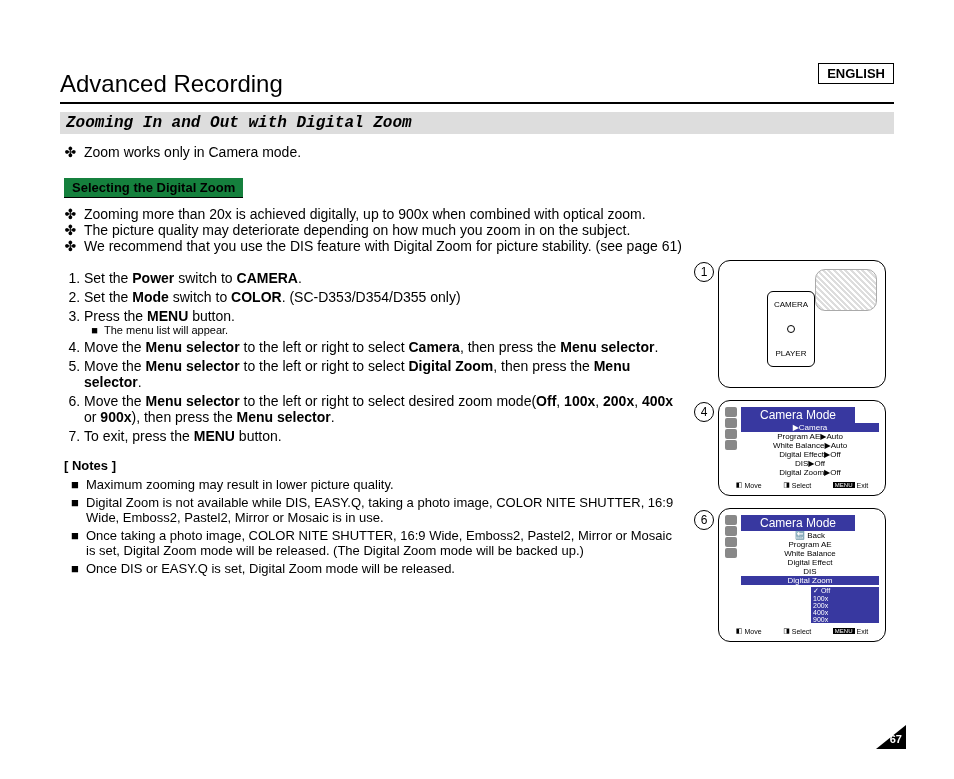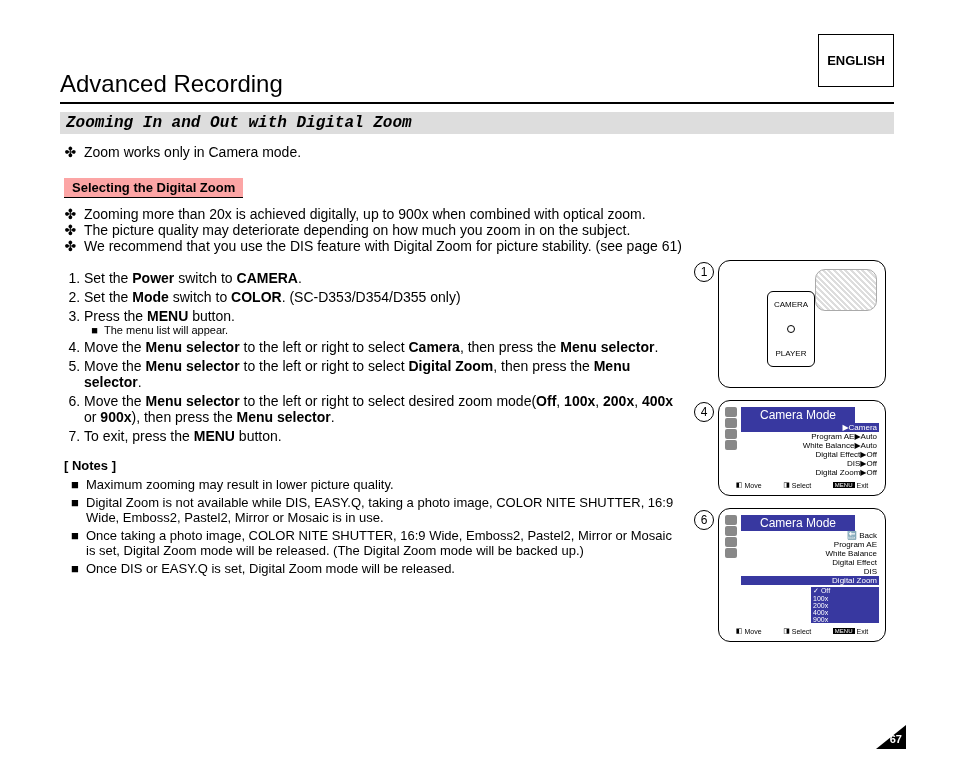--- a/index.html
+++ b/index.html
@@ -1,42 +1,42 @@
 <!DOCTYPE html>
 <html><head>
 <meta charset="utf-8">
 <style>
   body{margin:0;background:#fff;font-family:Arial,Helvetica,sans-serif;color:#000;font-size:14px}
   .page{width:954px;height:779px;position:relative;box-sizing:border-box;padding:40px 60px 40px 60px}
-  .lang{position:absolute;top:34px;right:60px;border:1px solid #000;padding:18px 8px;font-weight:bold;font-size:13px}
+  .lang{position:absolute;top:63px;right:60px;border:1px solid #000;padding:2px 8px;font-weight:bold;font-size:13px}
   .title{font-size:24px;font-weight:normal;margin:30px 0 4px 0}
   .hr{border-top:2px solid #000;margin-bottom:8px}
   .subtitle{background:#ddd;font-style:italic;font-weight:bold;font-size:16px;padding:2px 6px;margin-bottom:10px;font-family:Liberation Mono, monospace}
   .col{display:flex;gap:12px}
   .left{flex:1}
   .right{width:200px;display:flex;flex-direction:column;gap:12px;margin-top:-4px}
   .bullets{margin:0 0 10px 0;padding-left:24px;list-style-type:'✤  ';font-size:14px}
-  .subhead{display:inline-block;background:#fca5a5;border-bottom:1px solid #000;font-weight:bold;padding:2px 8px;margin:8px 0 8px 4px;font-size:13px}
+  .subhead{display:inline-block;background:#15803d;border-bottom:1px solid #000;font-weight:bold;padding:2px 8px;margin:8px 0 8px 4px;font-size:13px}
   ol.steps{margin:6px 0 0 0;padding-left:24px;font-size:14px}
   ol.steps li{margin-bottom:3px}
   ul.sub{list-style-type:'■  ';margin:0 0 2px 6px;padding-left:14px;font-size:11px}
   .noteshdr{font-weight:bold;margin:14px 0 4px 4px;font-size:13px}
   ul.notes{list-style-type:'■  ';margin:0 0 0 6px;padding-left:20px;font-size:13px}
   ul.notes li{margin-bottom:3px}
   .b{font-weight:bold}
   .figwrap{display:flex;align-items:flex-start;gap:4px}
   .circ{width:18px;height:18px;border:1.2px solid #000;border-radius:50%;display:flex;align-items:center;justify-content:center;font-size:12px;flex-shrink:0;margin-top:2px}
   .fig{border:1px solid #000;border-radius:12px;width:168px;padding:6px;box-sizing:border-box;font-size:8px}
   .fig1{height:128px;position:relative;background:#fff}
   .cam{position:absolute;top:30px;left:48px;width:46px;height:74px;border:1px solid #000;border-radius:6px;display:flex;flex-direction:column;align-items:center;justify-content:space-around;font-size:8px;background:#fff}
   .cam .dot{width:6px;height:6px;border:1px solid #000;border-radius:50%}
   .hatch{position:absolute;right:8px;top:8px;width:60px;height:40px;border:1px solid #aaa;border-radius:10px;background:repeating-linear-gradient(45deg,#ddd,#ddd 2px,#fff 2px,#fff 4px)}
   .menubox{background:#fff}
   .menutitle{background:#3838a0;color:#fff;padding:1px 19px;font-size:12px;display:inline-block}
-  .row{display:flex;justify-content:flex-end;padding:0 2px;font-size:8px}
+  .row{display:flex;justify-content:center;padding:0 2px;font-size:8px}
   .row.sel{background:#3838a0;color:#fff}
   .iconcol{width:14px;display:flex;flex-direction:column;gap:1px;float:left;margin-right:2px}
   .iconcol div{width:12px;height:10px;background:#888;border-radius:2px}
   .optbox{clear:both;margin-top:2px}
   .opt{background:#3838a0;color:#fff;font-size:7px;padding:0 2px;margin-left:70px}
   .opt.chk::before{content:'✓';margin-right:2px}
   .footer{display:flex;justify-content:space-around;margin-top:4px;font-size:7px}
   .footer span{display:flex;align-items:center;gap:2px}
   .menukey{background:#000;color:#fff;padding:0 2px;font-size:6px}
   .pagenum{position:absolute;right:48px;bottom:30px}

